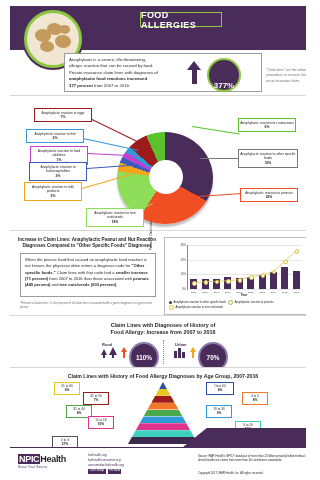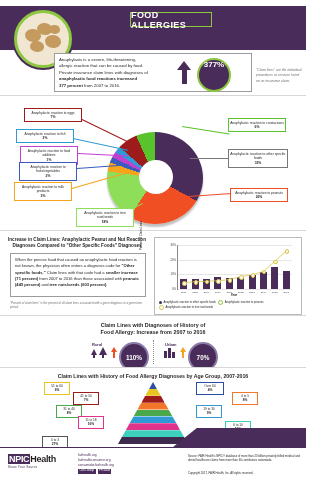--- a/index.html
+++ b/index.html
@@ -1,17 +1,17 @@
 <!DOCTYPE html>
 <html><head>
 <meta charset="utf-8">
 <style>
   html,body{margin:0;padding:0;}
   body{width:306px;height:480px;background:#ffffff;font-family:"Liberation Sans",sans-serif;overflow:hidden;position:relative;}
-  .page{position:relative;width:306px;height:480px;}
+  .page{position:relative;width:306px;height:480px;margin-left:10px;}
 
   
   .header-band{position:absolute;left:0;top:6px;width:306px;height:44px;background:#4a2c5a;}
   .title-box{position:absolute;left:130px;top:12px;width:80px;height:13px;border:1.4px solid #8dc63f;display:flex;align-items:center;justify-content:center;}
   .title-box span{color:#ffffff;font-size:9px;font-weight:bold;letter-spacing:.4px;}
   .subtitle-box{position:absolute;left:58px;top:29px;width:218px;height:14px;background:#ffffff;display:flex;align-items:center;justify-content:center;}
   .subtitle-box span{color:#4a2c5a;font-size:8px;font-weight:bold;}
   .nut-circle{position:absolute;left:14px;top:10px;width:52px;height:52px;border-radius:50%;background:#f0e6d2;border:3px solid #8dc63f;box-shadow:0 0 0 2px #4a2c5a;overflow:hidden;}
   .nut-circle .n{position:absolute;border-radius:48% 52% 45% 55%;background:#c49a5e;}
   .n1{left:8px;top:16px;width:16px;height:13px;}
@@ -19,21 +19,21 @@
   .n3{left:28px;top:22px;width:16px;height:13px;background:#cfa86c;}
   .n4{left:13px;top:28px;width:14px;height:11px;background:#b98f55;}
   .n5{left:32px;top:12px;width:11px;height:9px;background:#d8b67d;}
 
   
   .ana-box{position:absolute;left:54px;top:53px;width:196px;height:37px;background:#ffffff;border:1px solid #9b9b9b;}
   .ana-text{position:absolute;left:4px;top:3px;width:112px;font-size:4.3px;line-height:1.5;color:#231f20;}
   .ana-text b{color:#231f20;}
   .arrow-up{position:absolute;left:122px;top:7px;width:0;height:0;border-left:7px solid transparent;border-right:7px solid transparent;border-bottom:9px solid #4a2c5a;}
   .arrow-stem{position:absolute;left:127px;top:15px;width:5px;height:15px;background:#4a2c5a;}
-  .ring{position:absolute;left:142px;top:4px;width:30px;height:30px;border-radius:50%;background:#4a2c5a;border:2.5px solid #8dc63f;display:flex;align-items:flex-start;justify-content:center;}
+  .ring{position:absolute;left:142px;top:4px;width:30px;height:30px;border-radius:50%;background:#4a2c5a;border:2.5px solid #8dc63f;display:flex;align-items:flex-end;justify-content:center;}
   .ring span{color:#ffffff;font-size:8px;font-weight:bold;}
   .side-note{position:absolute;left:256px;top:68px;width:46px;font-size:3.4px;line-height:1.55;font-style:italic;color:#6d6e71;}
 
   
   .pie-section{position:absolute;left:0;top:95px;width:306px;height:135px;background:#ffffff;border-top:1px solid #d7d7d7;}
   .pie-title{position:absolute;left:100px;top:12px;width:160px;text-align:center;font-size:7.4px;font-weight:bold;color:#231f20;line-height:1.3;}
   .donut{position:absolute;left:107px;top:36px;width:96px;height:92px;border-radius:50%;
      background:conic-gradient(
        #4a2c5a 0deg 119deg,
        #f04e23 119deg 213deg,

